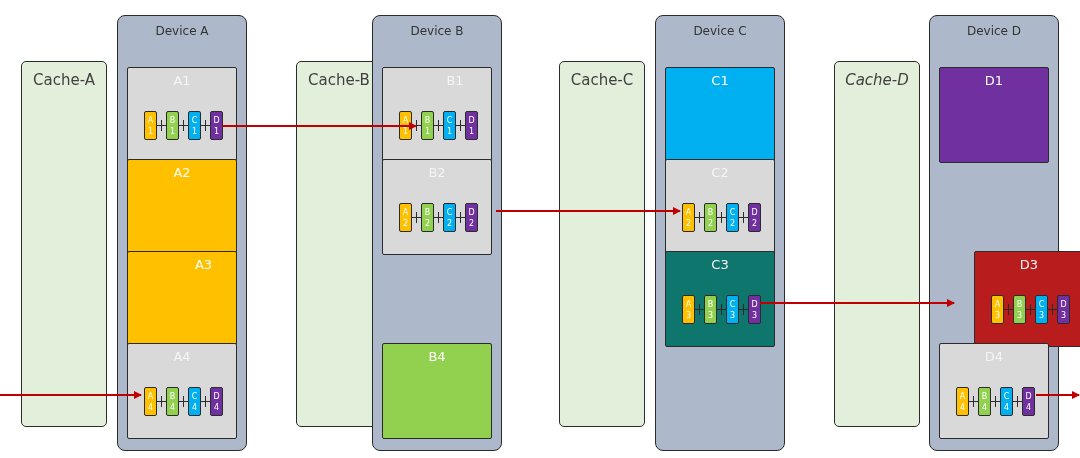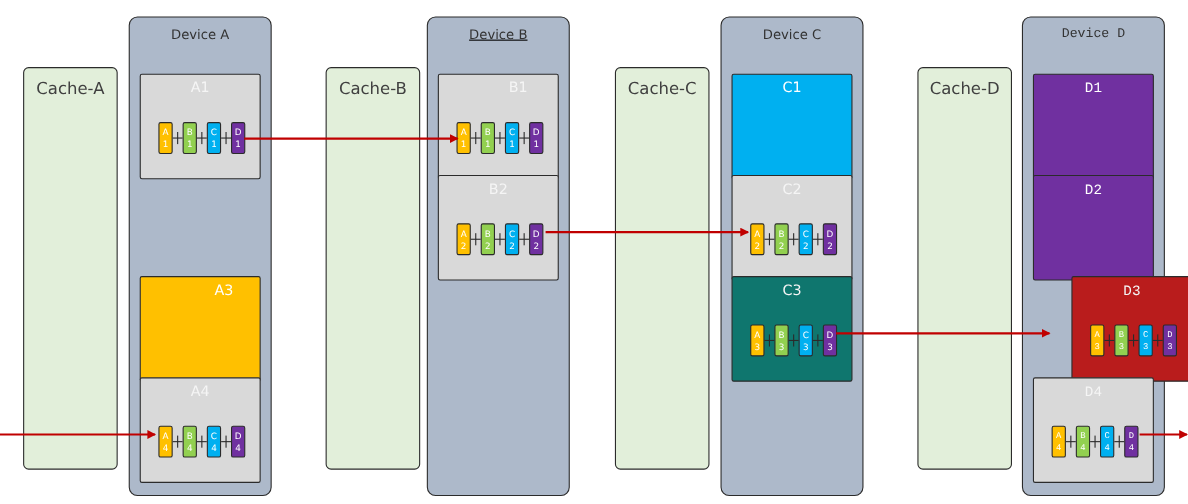--- a/index.html
+++ b/index.html
@@ -52,20 +52,23 @@
             <div>C</div>
             <div>1</div>
           </div>
           <div class="plus" style="left: 73px;"></div>
           <div class="mb" style="left: 82px; background: rgb(112, 48, 160);">
             <div>D</div>
             <div>1</div>
           </div>
         </div>
       </div>
+      <div class="cell" style="top: 143px; background: rgb(255, 192, 0);">
+        <div class="clbl">A2</div>
+      </div>
       <div class="cell" style="top: 235px; background: rgb(255, 192, 0); padding-left: 43px;">
         <div class="clbl">A3</div>
       </div>
       <div class="cell grey" style="top: 327px; background: rgb(217, 217, 217);">
         <div class="clbl">A4</div>
         <div class="chain">
           <div class="mb" style="left: 16px; background: rgb(255, 192, 0);">
             <div>A</div>
             <div>4</div>
           </div>
@@ -83,21 +86,21 @@
           <div class="mb" style="left: 82px; background: rgb(112, 48, 160);">
             <div>D</div>
             <div>4</div>
           </div>
         </div>
       </div>
     </div>
     <div class="cache" style="left: 296px;">
       <div class="lbl">Cache-B</div>
     </div>
-    <div class="device" style="left: 388px; text-decoration: underline;">
+    <div class="device" style="left: 372px;">
       <div class="dlbl">Device B</div>
       <div class="cell grey" style="top: 51px; background: rgb(217, 217, 217); padding-left: 36px;">
         <div class="clbl">B1</div>
         <div class="chain">
           <div class="mb" style="left: 16px; background: rgb(255, 192, 0);">
             <div>A</div>
             <div>1</div>
           </div>
           <div class="plus" style="left: 29px;"></div>
           <div class="mb" style="left: 38px; background: rgb(146, 208, 80);">
@@ -132,20 +135,23 @@
           <div class="mb" style="left: 60px; background: rgb(0, 176, 240);">
             <div>C</div>
             <div>2</div>
           </div>
           <div class="plus" style="left: 73px;"></div>
           <div class="mb" style="left: 82px; background: rgb(112, 48, 160);">
             <div>D</div>
             <div>2</div>
           </div>
         </div>
+      </div>
+      <div class="cell" style="top: 327px; background: rgb(146, 208, 80);">
+        <div class="clbl">B4</div>
       </div>
     </div>
     <div class="cache" style="left: 559px;">
       <div class="lbl">Cache-C</div>
     </div>
     <div class="device" style="left: 655px;">
       <div class="dlbl">Device C</div>
       <div class="cell" style="top: 51px; background: rgb(0, 176, 240);">
         <div class="clbl">C1</div>
       </div>
@@ -191,30 +197,27 @@
             <div>3</div>
           </div>
           <div class="plus" style="left: 73px;"></div>
           <div class="mb" style="left: 82px; background: rgb(112, 48, 160);">
             <div>D</div>
             <div>3</div>
           </div>
         </div>
       </div>
     </div>
-    <div class="cache" style="left: 834px;">
+    <div class="cache" style="left: 834px; font-style: italic;">
       <div class="lbl">Cache-D</div>
     </div>
-    <div class="device" style="left: 929px; font-family: Liberation Mono, monospace;">
+    <div class="device" style="left: 929px;">
       <div class="dlbl">Device D</div>
       <div class="cell" style="top: 51px; background: rgb(112, 48, 160);">
         <div class="clbl">D1</div>
-      </div>
-      <div class="cell" style="top: 143px; background: rgb(112, 48, 160);">
-        <div class="clbl">D2</div>
       </div>
       <div class="cell grey" style="top: 235px; background: #b91c1c; margin-left: 35px;">
         <div class="clbl">D3</div>
         <div class="chain">
           <div class="mb" style="left: 16px; background: rgb(255, 192, 0);">
             <div>A</div>
             <div>3</div>
           </div>
           <div class="plus" style="left: 29px;"></div>
           <div class="mb" style="left: 38px; background: rgb(146, 208, 80);">

